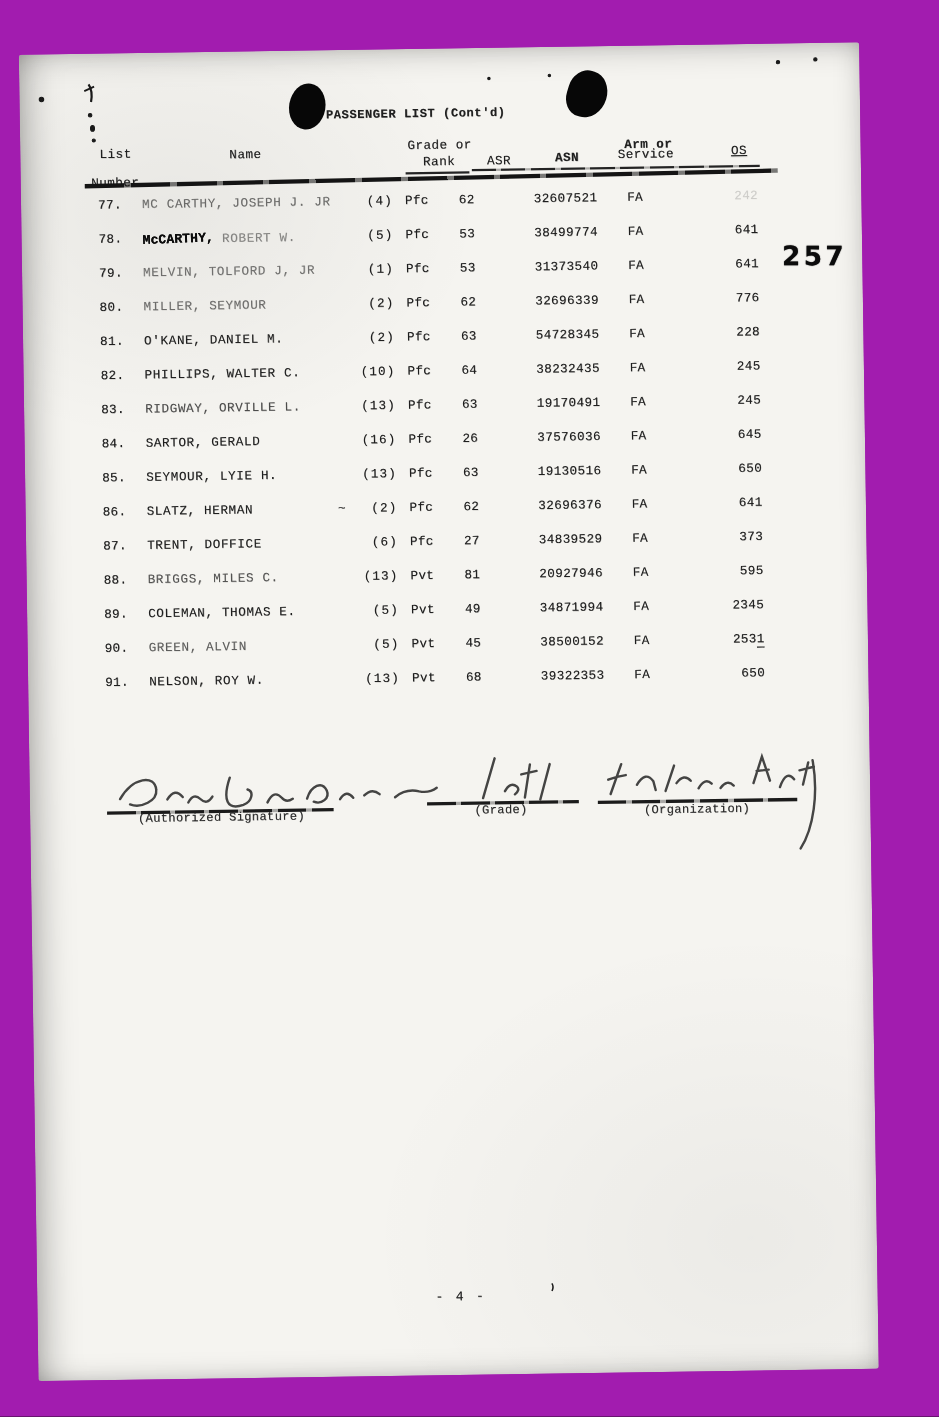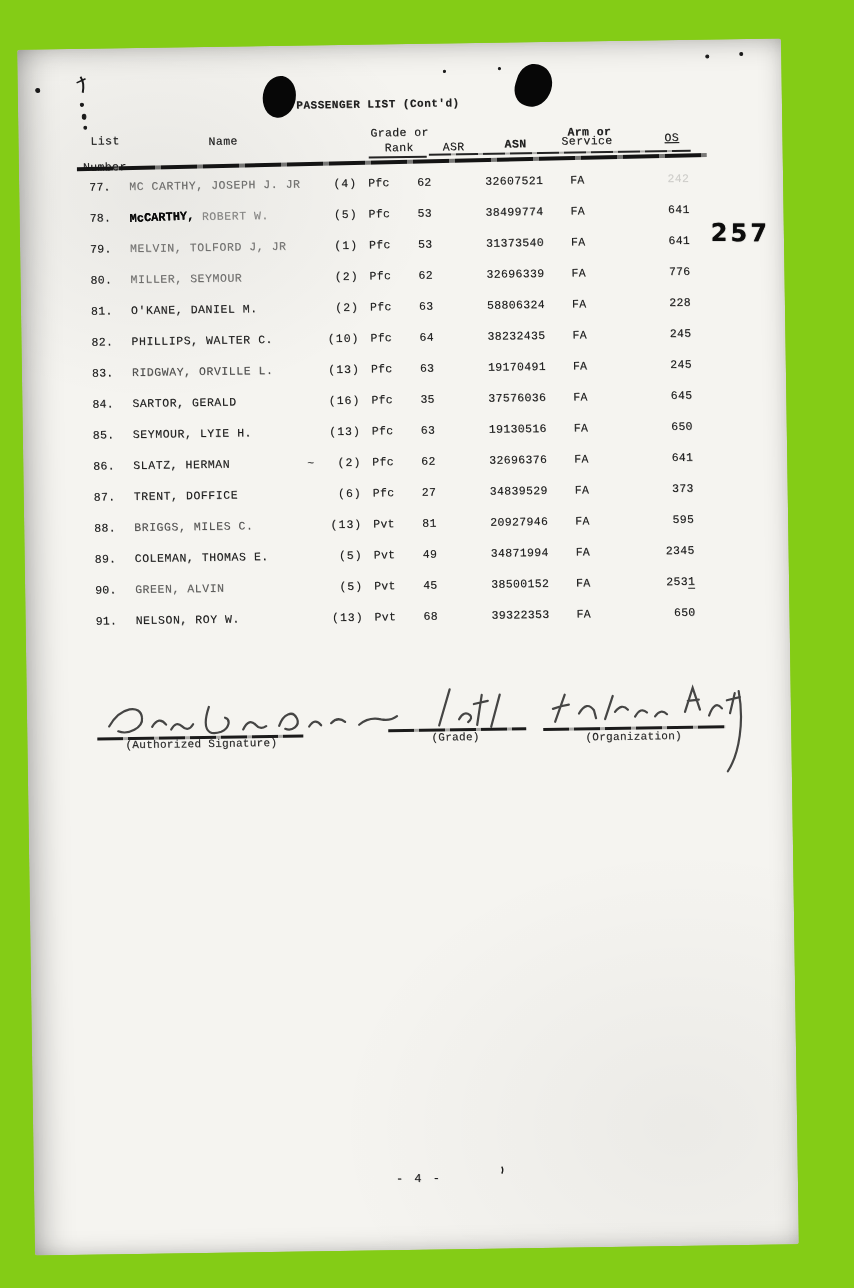--- a/index.html
+++ b/index.html
@@ -1,16 +1,16 @@
 <!DOCTYPE html>
 <html><head>
 <meta charset="utf-8">
 <style>
   html,body{margin:0;padding:0;background:#050505;}
-  #screen{position:relative;width:854px;height:1288px;background:#84cc16;overflow:hidden;
+  #screen{position:relative;width:854px;height:1288px;background:#a21caf;overflow:hidden;
           font-family:"Liberation Mono","DejaVu Sans Mono",monospace;}
   
   #page{position:absolute;left:26px;top:44px;width:764px;height:1206px;
         background:
           radial-gradient(ellipse 400px 300px at 18% 12%, rgba(0,0,0,0.05), transparent 70%),
           radial-gradient(ellipse 500px 400px at 85% 90%, rgba(0,0,0,0.04), transparent 70%),
           #f5f4f0;
         transform:rotate(-0.85deg);
         border-radius:3px;
         box-shadow:inset 28px 0 34px -24px rgba(0,0,0,.35),
@@ -143,21 +143,21 @@
           <span class="cell c-asn">32696339</span>
           <span class="cell c-arm">FA</span>
           <span class="cell c-os">776</span>
         </div>
         <div class="row" style="top: 256px;">
           <span class="cell c-num">81.</span>
           <span class="cell c-name">O'KANE, DANIEL M.</span>
           <span class="cell c-paren">(2)</span>
           <span class="cell c-grade">Pfc</span>
           <span class="cell c-asr">63</span>
-          <span class="cell c-asn">58806324</span>
+          <span class="cell c-asn">54728345</span>
           <span class="cell c-arm">FA</span>
           <span class="cell c-os">228</span>
         </div>
         <div class="row" style="top: 287px;">
           <span class="cell c-num">82.</span>
           <span class="cell c-name">PHILLIPS, WALTER C.</span>
           <span class="cell c-paren">(10)</span>
           <span class="cell c-grade">Pfc</span>
           <span class="cell c-asr">64</span>
           <span class="cell c-asn">38232435</span>
@@ -172,21 +172,21 @@
           <span class="cell c-asr">63</span>
           <span class="cell c-asn">19170491</span>
           <span class="cell c-arm">FA</span>
           <span class="cell c-os">245</span>
         </div>
         <div class="row" style="top: 349px;">
           <span class="cell c-num">84.</span>
           <span class="cell c-name">SARTOR, GERALD</span>
           <span class="cell c-paren">(16)</span>
           <span class="cell c-grade">Pfc</span>
-          <span class="cell c-asr">35</span>
+          <span class="cell c-asr">26</span>
           <span class="cell c-asn">37576036</span>
           <span class="cell c-arm">FA</span>
           <span class="cell c-os">645</span>
         </div>
         <div class="row" style="top: 380px;">
           <span class="cell c-num">85.</span>
           <span class="cell c-name">SEYMOUR, LYIE H.</span>
           <span class="cell c-paren">(13)</span>
           <span class="cell c-grade">Pfc</span>
           <span class="cell c-asr">63</span>

